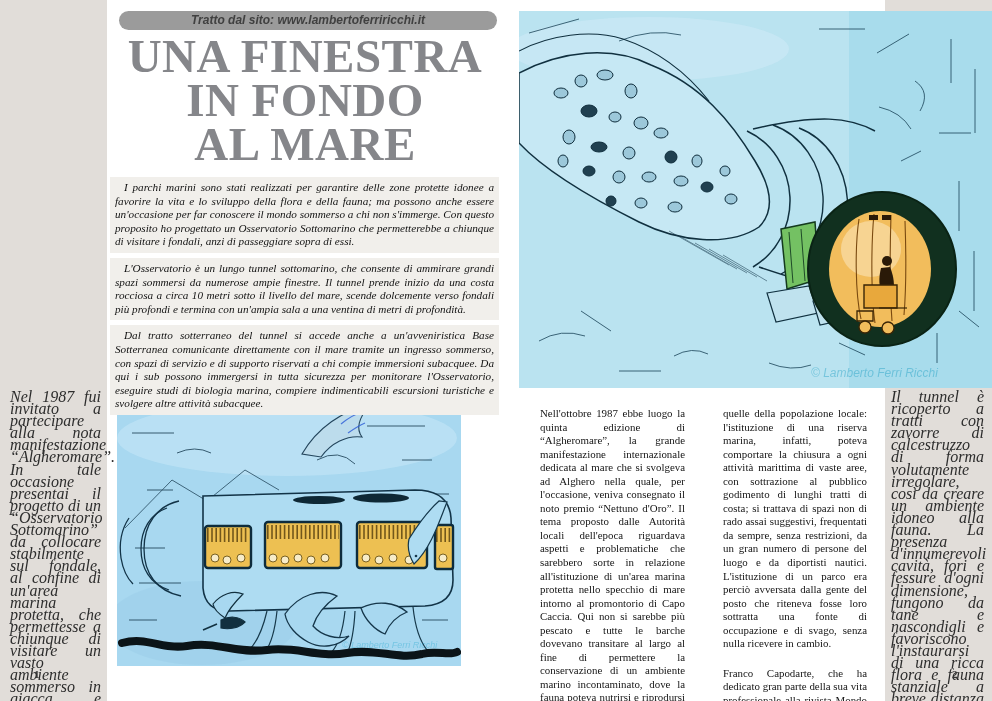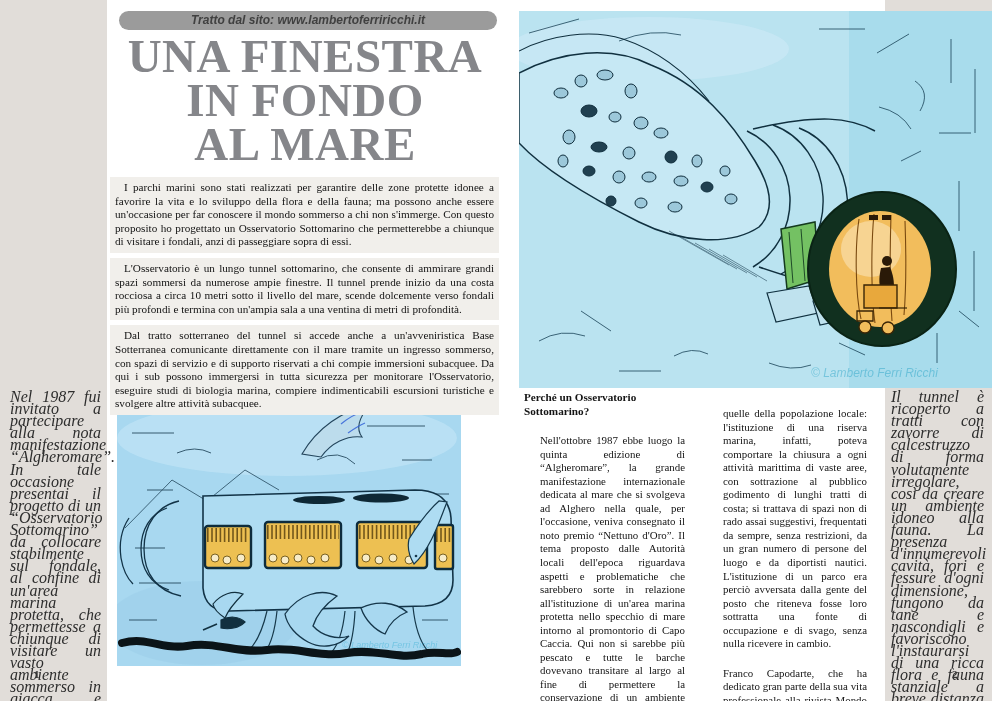--- a/index.html
+++ b/index.html
@@ -20,21 +20,21 @@
     text-align:center;
   }
   .title{
     position:absolute;left:107px;top:34px;width:396px;z-index:2;
     text-align:center;color:#85868a;font-weight:bold;
     font-size:47px;line-height:44px;letter-spacing:0.5px;
   }
   .intro{position:absolute;left:110px;top:177px;width:389px;z-index:2;}
   .intro p{
     background:#f1efeb;margin:0 0 5px 0;padding:4px 5px;
-    font-size:11.2px;line-height:13.6px;
+    font-style:italic;font-size:11.2px;line-height:13.6px;
     text-align:justify;text-indent:9px;color:#121212;
   }
   .sidebar{
     position:absolute;z-index:2;font-style:italic;
     font-size:16px;line-height:12.1px;text-align:justify;color:#2d2d2d;
   }
   .sidebar-left{left:10px;top:391px;width:91px;}
   .sidebar-right{left:891px;top:391px;width:93px;}
 
   .col{
@@ -270,21 +270,20 @@
   <path d="M345,274 h33 v23 h-33 z" fill="#e8a83c" stroke="#3a2506" stroke-width="1.4"></path>
   <path d="M338,300 h16 v10 h-16 z" fill="none" stroke="#3a2506" stroke-width="1.3"></path>
   <circle cx="346" cy="316" r="6" fill="#f2bd5c" stroke="#3a2506" stroke-width="1.3"></circle>
   <circle cx="369" cy="317" r="6" fill="#f2bd5c" stroke="#3a2506" stroke-width="1.3"></circle>
   <path d="M360,297 h28" stroke="#3a2506" stroke-width="1.2"></path>
   <text x="292" y="366" font-family="Liberation Sans, sans-serif" font-size="12" font-style="italic" fill="rgba(10,150,190,0.38)">© Lamberto Ferri Ricchi</text>
 </svg>
 </div>
 
 <div class="col col-1">
-  <p class="heading">Perché un Osservatorio Sottomarino?</p>
   <p>Nell'ottobre 1987 ebbe luogo la quinta edizione di “Algheromare”, la grande manifestazione internazionale dedicata al mare che si svolgeva ad Alghero nella quale, per l'occasione, veniva consegnato il noto premio “Nettuno d'Oro”. Il tema proposto dalle Autorità locali dell'epoca riguardava aspetti e problematiche che sarebbero sorte in relazione all'istituzione di un'area marina protetta nello specchio di mare intorno al promontorio di Capo Caccia. Qui non si sarebbe più pescato e tutte le barche dovevano transitare al largo al fine di permettere la conservazione di un ambiente marino incontaminato, dove la fauna poteva nutrirsi e riprodursi senza essere disturbata dalle attività dell'uomo.</p>
   <p>L'istituzione di aree marine protette è sempre stata fonte di problematiche di non facile soluzione, per le contrapposte esigenze di tutela ambientale rispetto a</p>
 </div>
 <div class="col col-2">
   <p>quelle della popolazione locale: l'istituzione di una riserva marina, infatti, poteva comportare la chiusura a ogni attività marittima di vaste aree, con sottrazione al pubblico godimento di lunghi tratti di costa; si trattava di spazi non di rado assai suggestivi, frequentati da sempre, senza restrizioni, da un gran numero di persone del luogo e da diportisti nautici. L'istituzione di un parco era perciò avversata dalla gente del posto che riteneva fosse loro sottratta una fonte di occupazione e di svago, senza nulla ricevere in cambio.</p>
   <p>Franco Capodarte, che ha dedicato gran parte della sua vita professionale alla rivista Mondo Sommerso, come capo-redattore fin dal lontano 1963, e poi a lungo direttore responsabile, è sempre stato uno dei principali artefici dei più importanti convegni subacquei, tra i quali la bella manifestazione algherese; conoscendo il mio interesse per la difesa e conserva-</p>
 </div>
 
 <div class="sidebar sidebar-right">Il tunnel è ricoperto a tratti con zavorre di calcestruzzo di forma volutamente irregolare, così da creare un ambiente idoneo alla fauna. La presenza d'innumerevoli cavità, fori e fessure d'ogni dimensione, fungono da tane e nascondigli e favoriscono l'instaurarsi di una ricca flora e fauna stanziale a breve distanza dalle finestre dell'Osservatorio. I visitatori possono così ammirarla come se fossero in un acquario.</div>
 

